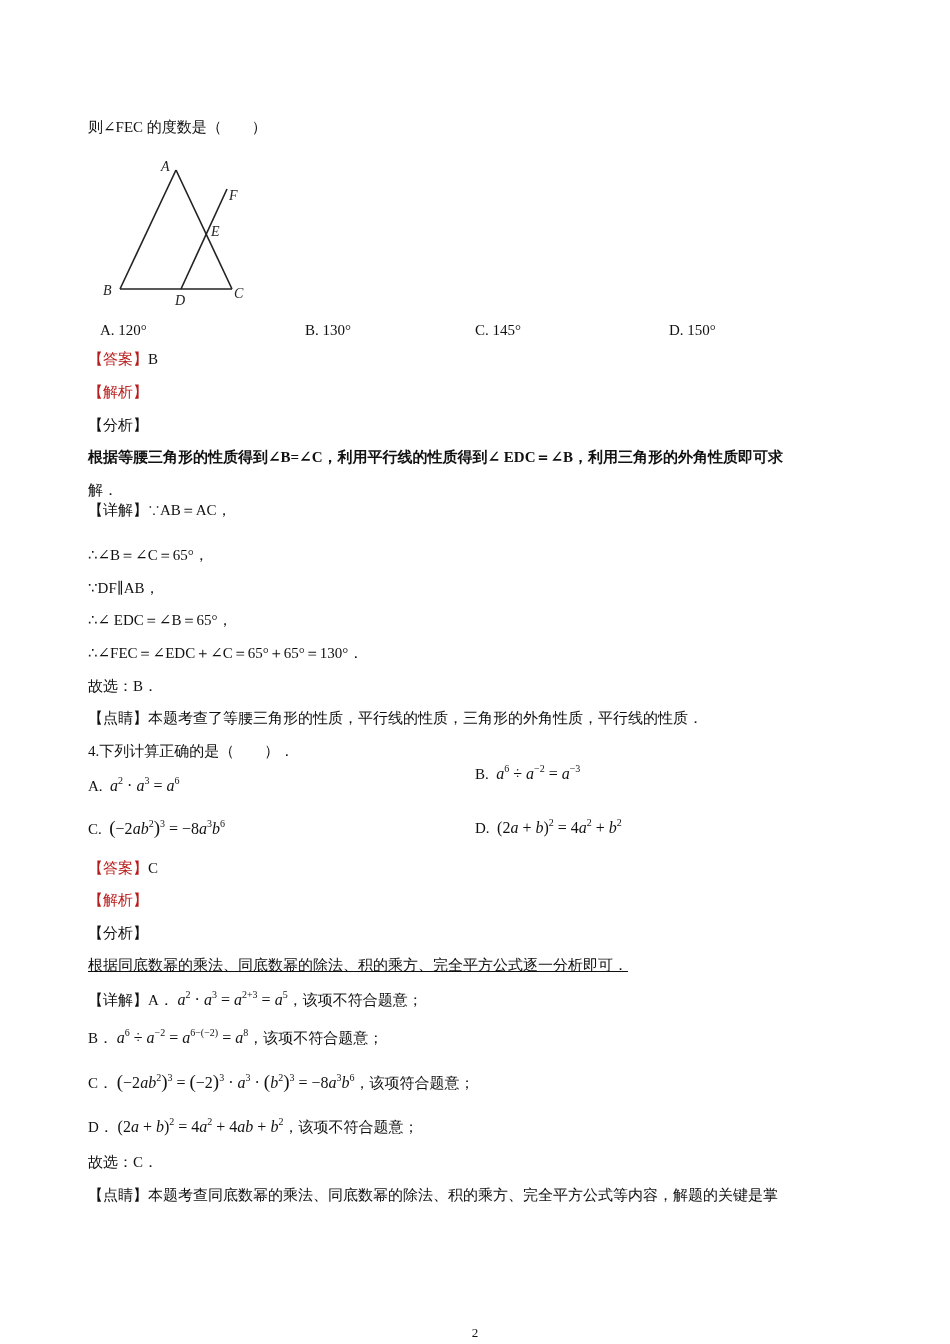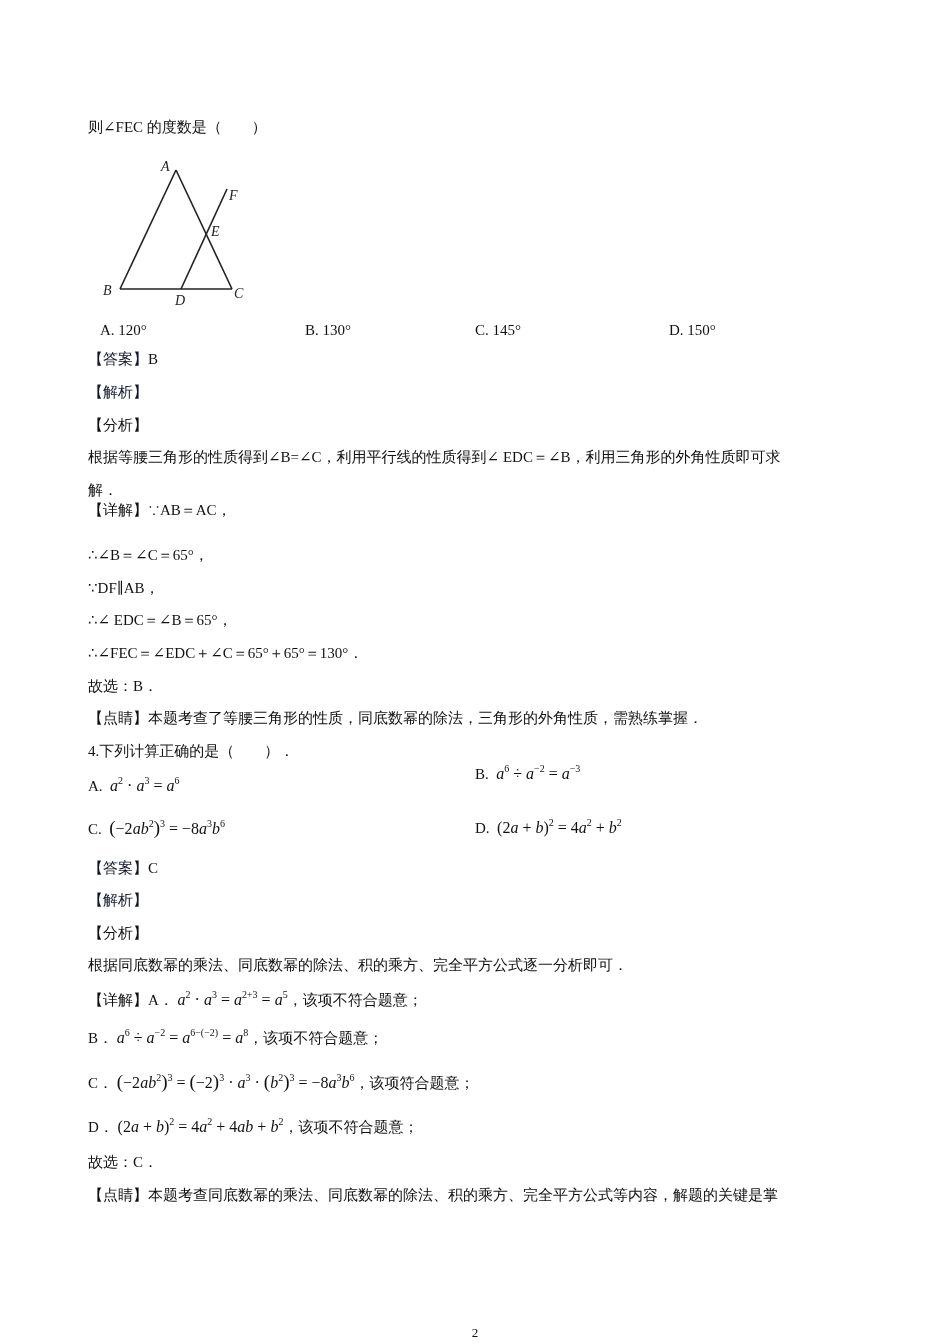--- a/index.html
+++ b/index.html
@@ -1,19 +1,19 @@
 <!DOCTYPE html>
 <html><head>
 <meta charset="utf-8">
 <style>
   html, body { margin: 0; padding: 0; background: #ffffff; }
   body { width: 950px; height: 1344px; position: relative; overflow: hidden;
          font-family: "Liberation Serif", "DejaVu Serif", serif; color: #111; font-size: 15px; }
   .line { position: absolute; left: 88px; white-space: nowrap; line-height: 20px; }
-  .tag-blue { color: #0f172a; }
+  .tag-blue { color: #b91c1c; }
   .opt { position: absolute; white-space: nowrap; line-height: 20px; }
   .math { font-family: "Liberation Serif", "DejaVu Serif", serif; font-style: italic; font-size: 16px; }
   .math .n { font-style: normal; }
   sup { font-size: 10px; vertical-align: 7px; line-height: 0; font-style: normal; }
   .paren { font-size: 19px; font-style: normal; }
   #figure { position: absolute; left: 100px; top: 155px; }
   .page-num { position: absolute; left: 0; width: 950px; text-align: center; top: 1325px; font-size: 13px; }
 </style>
 </head>
 <body>
@@ -40,33 +40,33 @@
 <div class="opt" style="left:88px; top:320px;margin-left:12px;">A. 120°</div>
 <div class="opt" style="left:281px; top:320px;margin-left:24px;">B. 130°</div>
 <div class="opt" style="left:475px; top:320px;">C. 145°</div>
 <div class="opt" style="left:669px; top:320px;">D. 150°</div>
 
 <div class="line" style="top:349px;">
   <span class="tag-blue">【答案】</span><span>B</span>
 </div>
 <div class="line tag-blue" style="top:382px;">【解析】</div>
 <div class="line" style="top:415px;">【分析】</div>
-<div class="line" style="top:447px;">根据等腰三角形的性质得到∠B=∠C，利用平行线的性质得到∠ EDC＝∠B，利用三角形的外角性质即可求</div>
+<div class="line" style="top:447px;font-weight:bold;">根据等腰三角形的性质得到∠B=∠C，利用平行线的性质得到∠ EDC＝∠B，利用三角形的外角性质即可求</div>
 <div class="line" style="top:480px;">解．</div>
 
 <div class="line" style="top:500px;">
   <span>【详解】</span><span>∵AB＝AC，</span>
 </div>
 <div class="line" style="top:545px;">∴∠B＝∠C＝65°，</div>
 <div class="line" style="top:578px;">∵DF∥AB，</div>
 <div class="line" style="top:610px;">∴∠ EDC＝∠B＝65°，</div>
 <div class="line" style="top:643px;">∴∠FEC＝∠EDC＋∠C＝65°＋65°＝130°．</div>
 <div class="line" style="top:676px;">故选：B．</div>
 <div class="line" style="top:708px;">
-  <span>【点睛】</span><span>本题考查了等腰三角形的性质，同底数幂的除法，三角形的外角性质，需熟练掌握．</span>
+  <span>【点睛】</span><span>本题考查了等腰三角形的性质，平行线的性质，三角形的外角性质，平行线的性质．</span>
 </div>
 
 <div class="line" style="top:741px;">4.下列计算正确的是（　　）．</div>
 
 <div class="opt" style="left:88px; top:776px;">
   <span>A.</span>&nbsp;
   <span class="math">a<sup>2</sup> <span class="n">·</span> a<sup>3</sup> <span class="n">=</span> a<sup>6</sup></span>
 </div>
 <div class="opt" style="left:475px; top:764px;">
   <span>B.</span>&nbsp;
@@ -79,21 +79,21 @@
 <div class="opt" style="left:475px; top:818px;">
   <span>D.</span>&nbsp;
   <span class="math"><span class="n">(2</span>a <span class="n">+</span> b<span class="n">)</span><sup>2</sup> <span class="n">= 4</span>a<sup>2</sup> <span class="n">+</span> b<sup>2</sup></span>
 </div>
 
 <div class="line" style="top:858px;">
   <span class="tag-blue">【答案】</span><span>C</span>
 </div>
 <div class="line tag-blue" style="top:890px;">【解析】</div>
 <div class="line" style="top:923px;">【分析】</div>
-<div class="line" style="top:955px;">根据同底数幂的乘法、同底数幂的除法、积的乘方、完全平方公式逐一分析即可．</div>
+<div class="line" style="top:955px;text-decoration:underline;">根据同底数幂的乘法、同底数幂的除法、积的乘方、完全平方公式逐一分析即可．</div>
 
 <div class="line" style="top:990px;">
   <span>【详解】</span><span>A．</span>
   <span class="math">a<sup>2</sup> <span class="n">·</span> a<sup>3</sup> <span class="n">=</span> a<sup>2+3</sup> <span class="n">=</span> a<sup>5</sup></span><span>，该项不符合题意；</span>
 </div>
 <div class="line" style="top:1028px;">
   <span>B．</span>
   <span class="math">a<sup>6</sup> <span class="n">÷</span> a<sup>−2</sup> <span class="n">=</span> a<sup>6−(−2)</sup> <span class="n">=</span> a<sup>8</sup></span><span>，该项不符合题意；</span>
 </div>
 <div class="line" style="top:1072px;">

